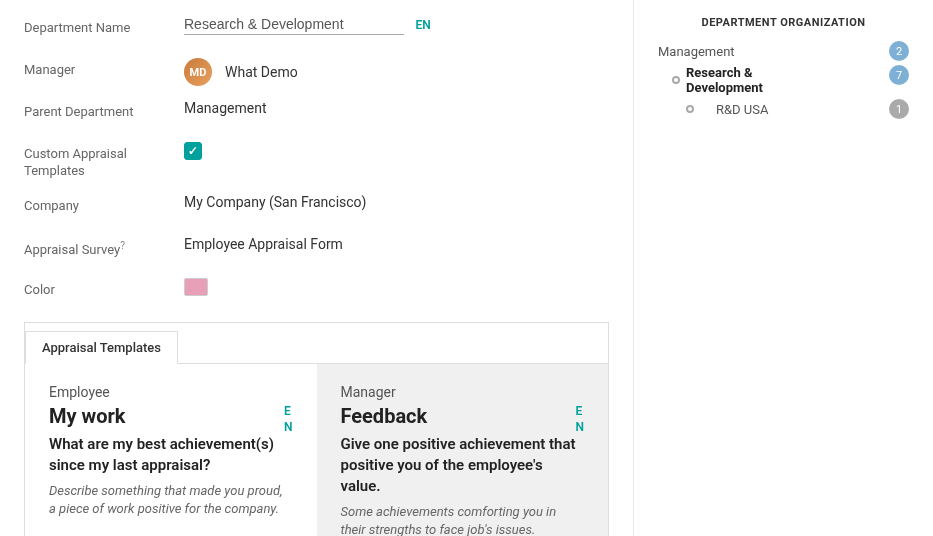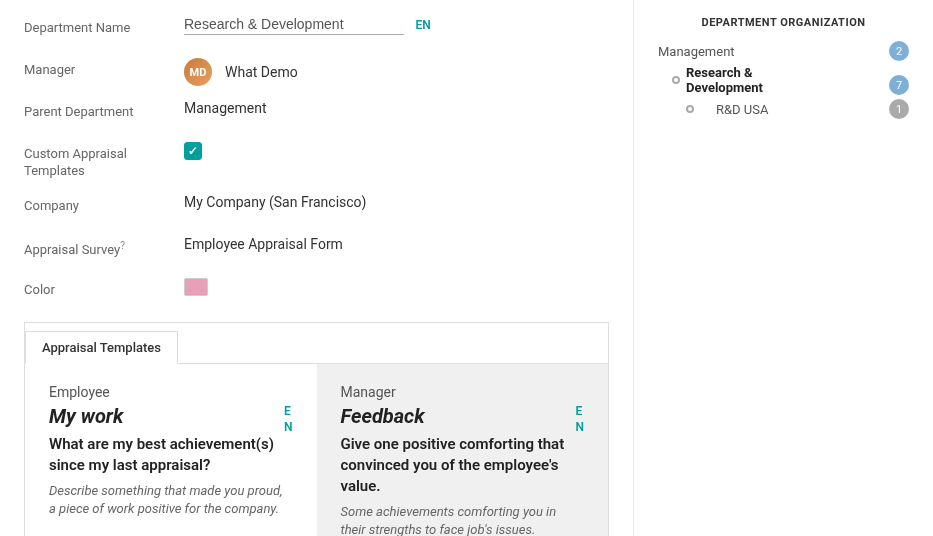--- a/index.html
+++ b/index.html
@@ -29,21 +29,21 @@
     .tabs-container { border-bottom: 1px solid #ddd; margin-top: 8px; }
     .tab { display: inline-block; padding: 8px 16px; font-size: 13px; color: #333; cursor: pointer; border: 1px solid #ddd; border-bottom: none; background: #fff; margin-bottom: -1px; }
     .tab.active { border-bottom: 1px solid #fff; font-weight: 500; }
 
     
     .appraisal-content { display: flex; margin-top: 0; border-top: none; }
     .appraisal-section { flex: 1; padding: 20px 24px; }
     .appraisal-section.right { background: #f0f0f0; }
 
     .section-role { font-size: 14px; color: #555; margin-bottom: 4px; }
-    .section-title { font-size: 20px; font-weight: 700; color: #222; margin-bottom: 6px; font-style: italic; }
+    .section-title { font-size: 20px; font-weight: 700; color: #222; margin-bottom: 6px; }
     .section-question { font-size: 15px; font-weight: 600; color: #222; margin-bottom: 6px; line-height: 1.4; }
     .section-description { font-size: 13px; color: #666; font-style: italic; line-height: 1.4; }
 
     .lang-badges { display: flex; flex-direction: column; gap: 2px; margin-left: 12px; flex-shrink: 0; }
     .lang-badge { color: #00a09d; font-size: 12px; font-weight: 600; cursor: pointer; }
 
     .section-header { display: flex; justify-content: space-between; align-items: flex-start; }
 
     
     .org-title { font-size: 11px; font-weight: 700; color: #333; letter-spacing: 0.5px; text-transform: uppercase; margin-bottom: 12px; text-align: center; }
@@ -133,38 +133,38 @@
 
         <div class="appraisal-section right">
           <div class="section-role">Manager</div>
           <div class="section-header">
             <div class="section-title">Feedback</div>
             <div class="lang-badges">
               <span class="lang-badge">E</span>
               <span class="lang-badge">N</span>
             </div>
           </div>
-          <div class="section-question">Give one positive comforting that convinced you of the employee's value.</div>
+          <div class="section-question">Give one positive achievement that positive you of the employee's value.</div>
           <div class="section-description">Some achievements comforting you in their strengths to face job's issues.</div>
         </div>
 
       </div>
     </div>
 
   </div>
 
   <div class="right-panel">
     <div class="org-title">DEPARTMENT ORGANIZATION</div>
 
     <div style="display:flex; justify-content:space-between; align-items:center; margin-bottom:4px;">
       <span class="org-item-label">Management</span>
       <div class="org-badge blue">2</div>
     </div>
 
-    <div style="display:flex; justify-content:space-between; align-items:flex-end; margin-bottom:4px; padding-left:14px;">
+    <div style="display:flex; justify-content:space-between; align-items:flex-start; margin-bottom:4px; padding-left:14px;">
       <div style="display:flex; align-items:center; gap:6px;">
         <div class="org-dot"></div>
         <span class="org-item-label bold">Research &amp;<br>Development</span>
       </div>
       <div class="org-badge blue">7</div>
     </div>
 
     <div style="display:flex; justify-content:space-between; align-items:center; margin-bottom:4px; padding-left:28px;">
       <div style="display:flex; align-items:center; gap:22px;">
         <div class="org-dot"></div>

